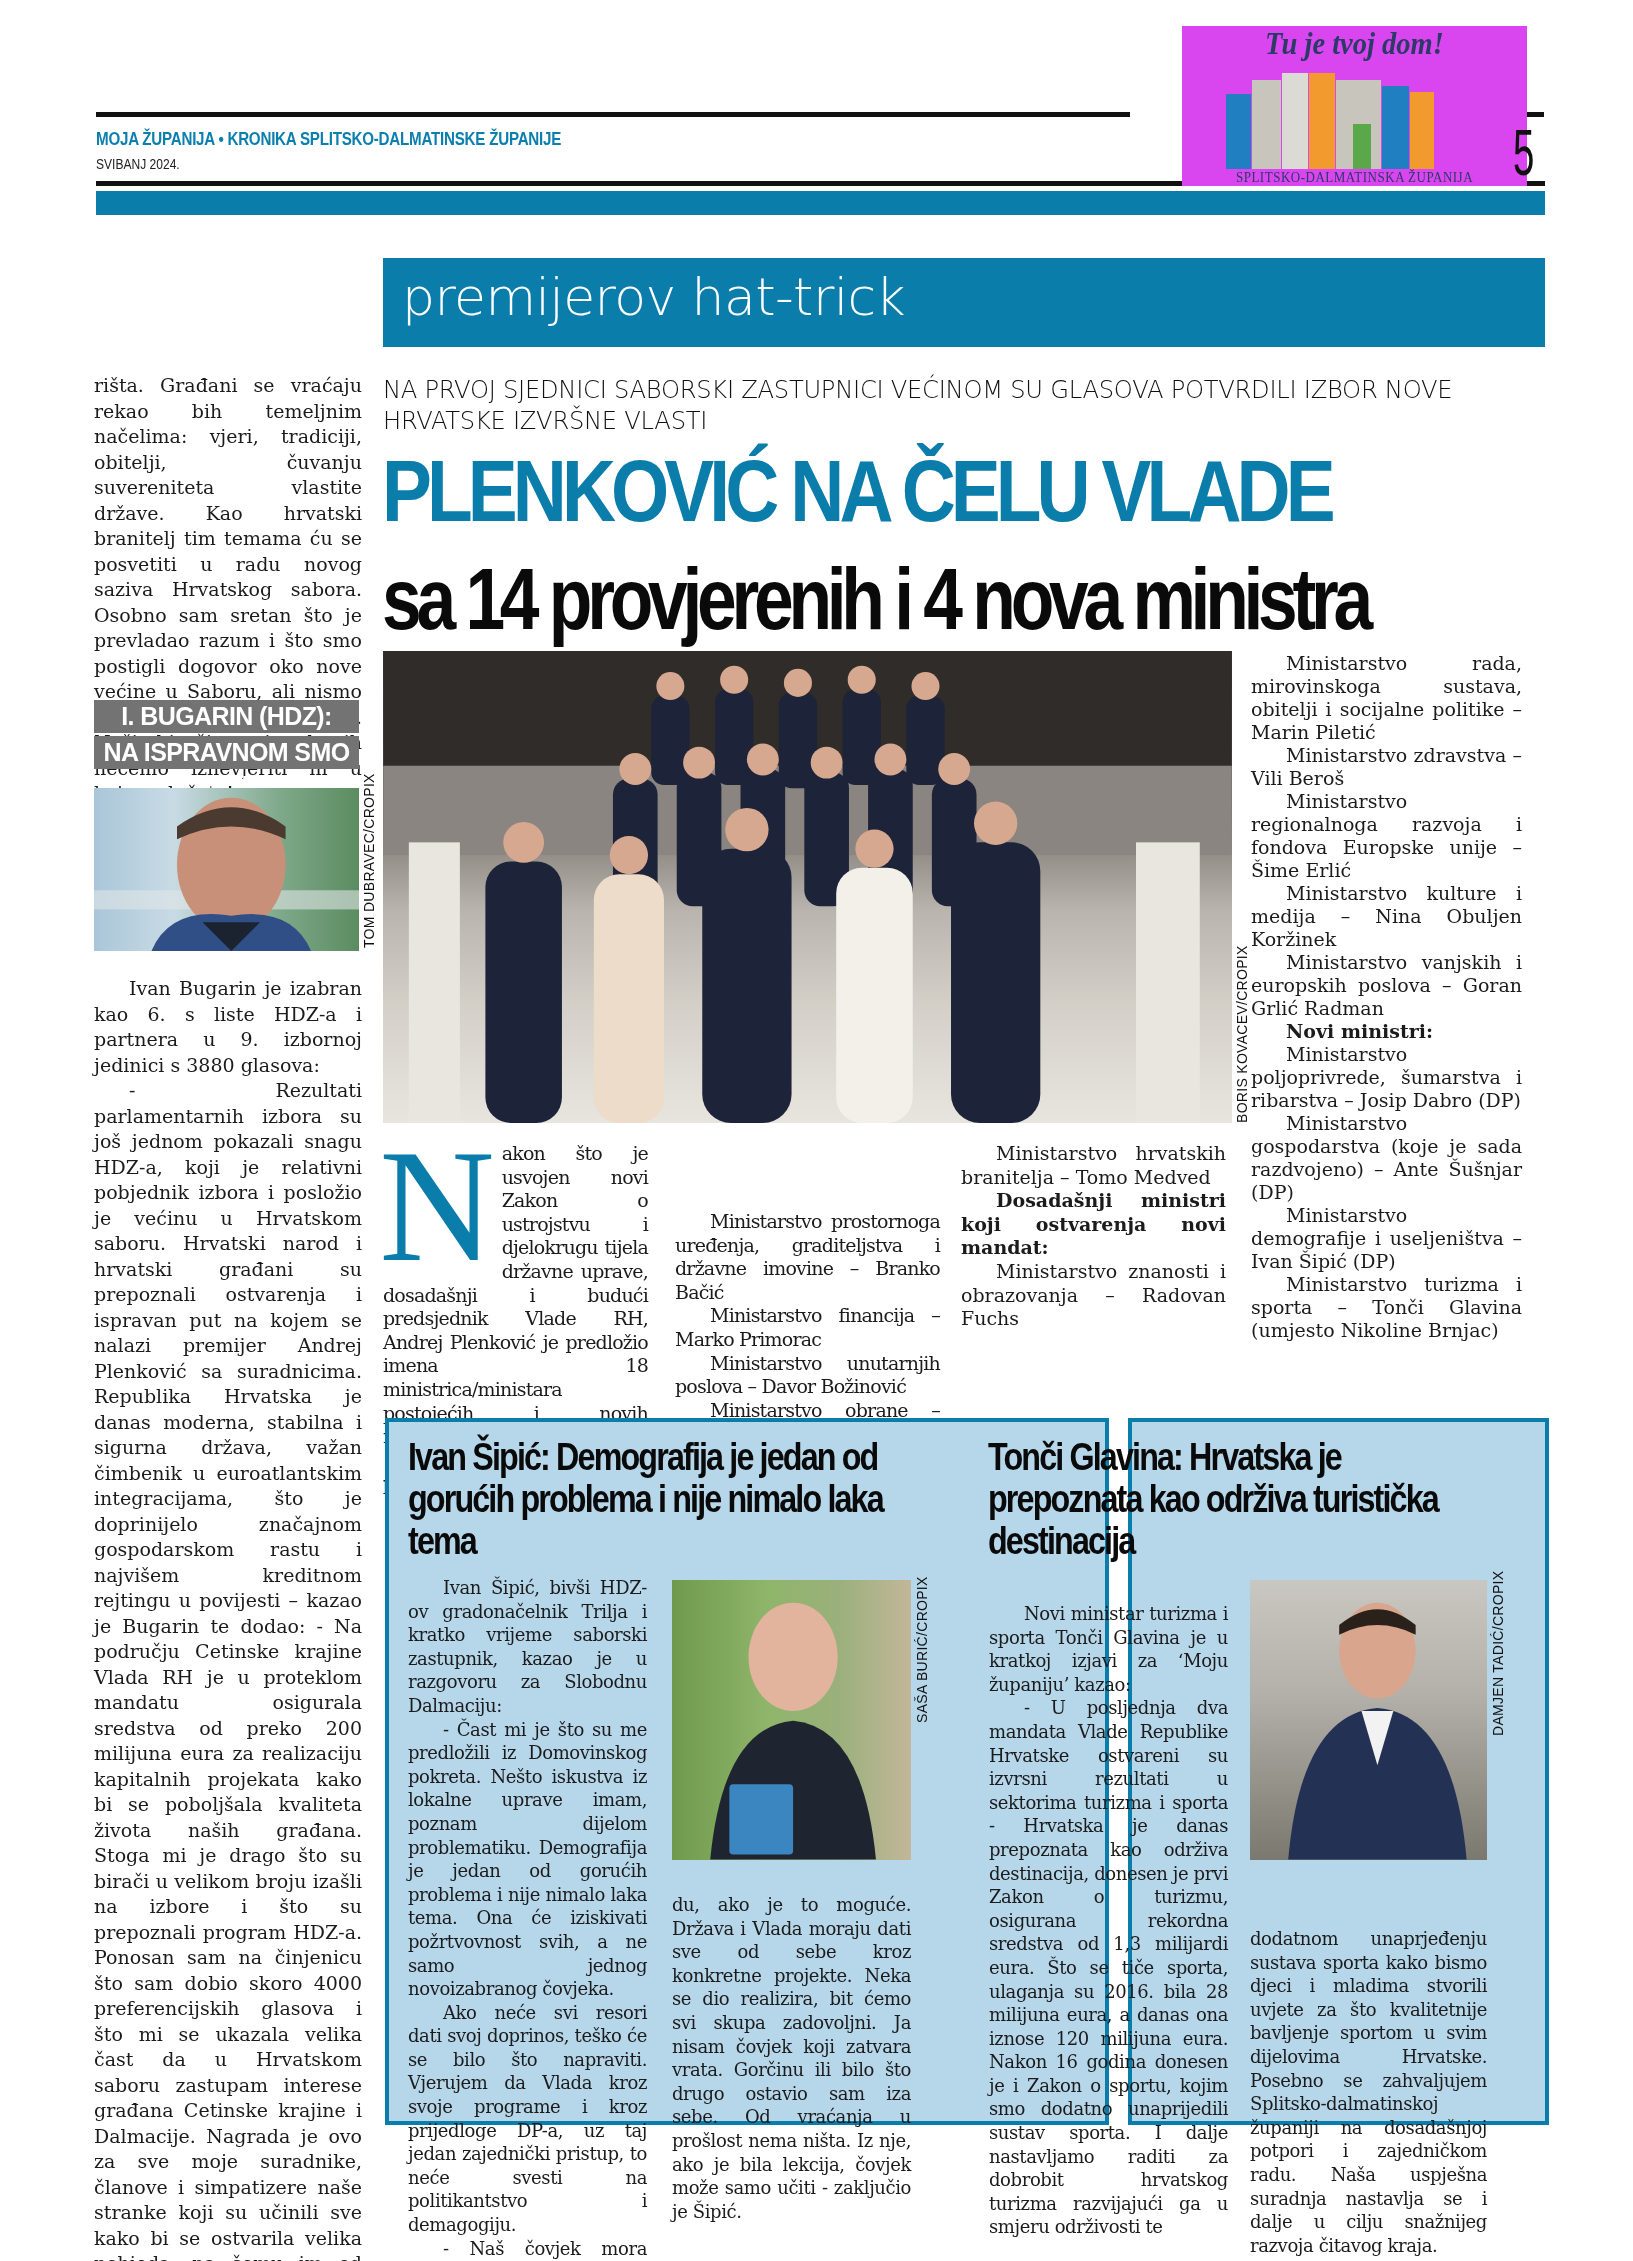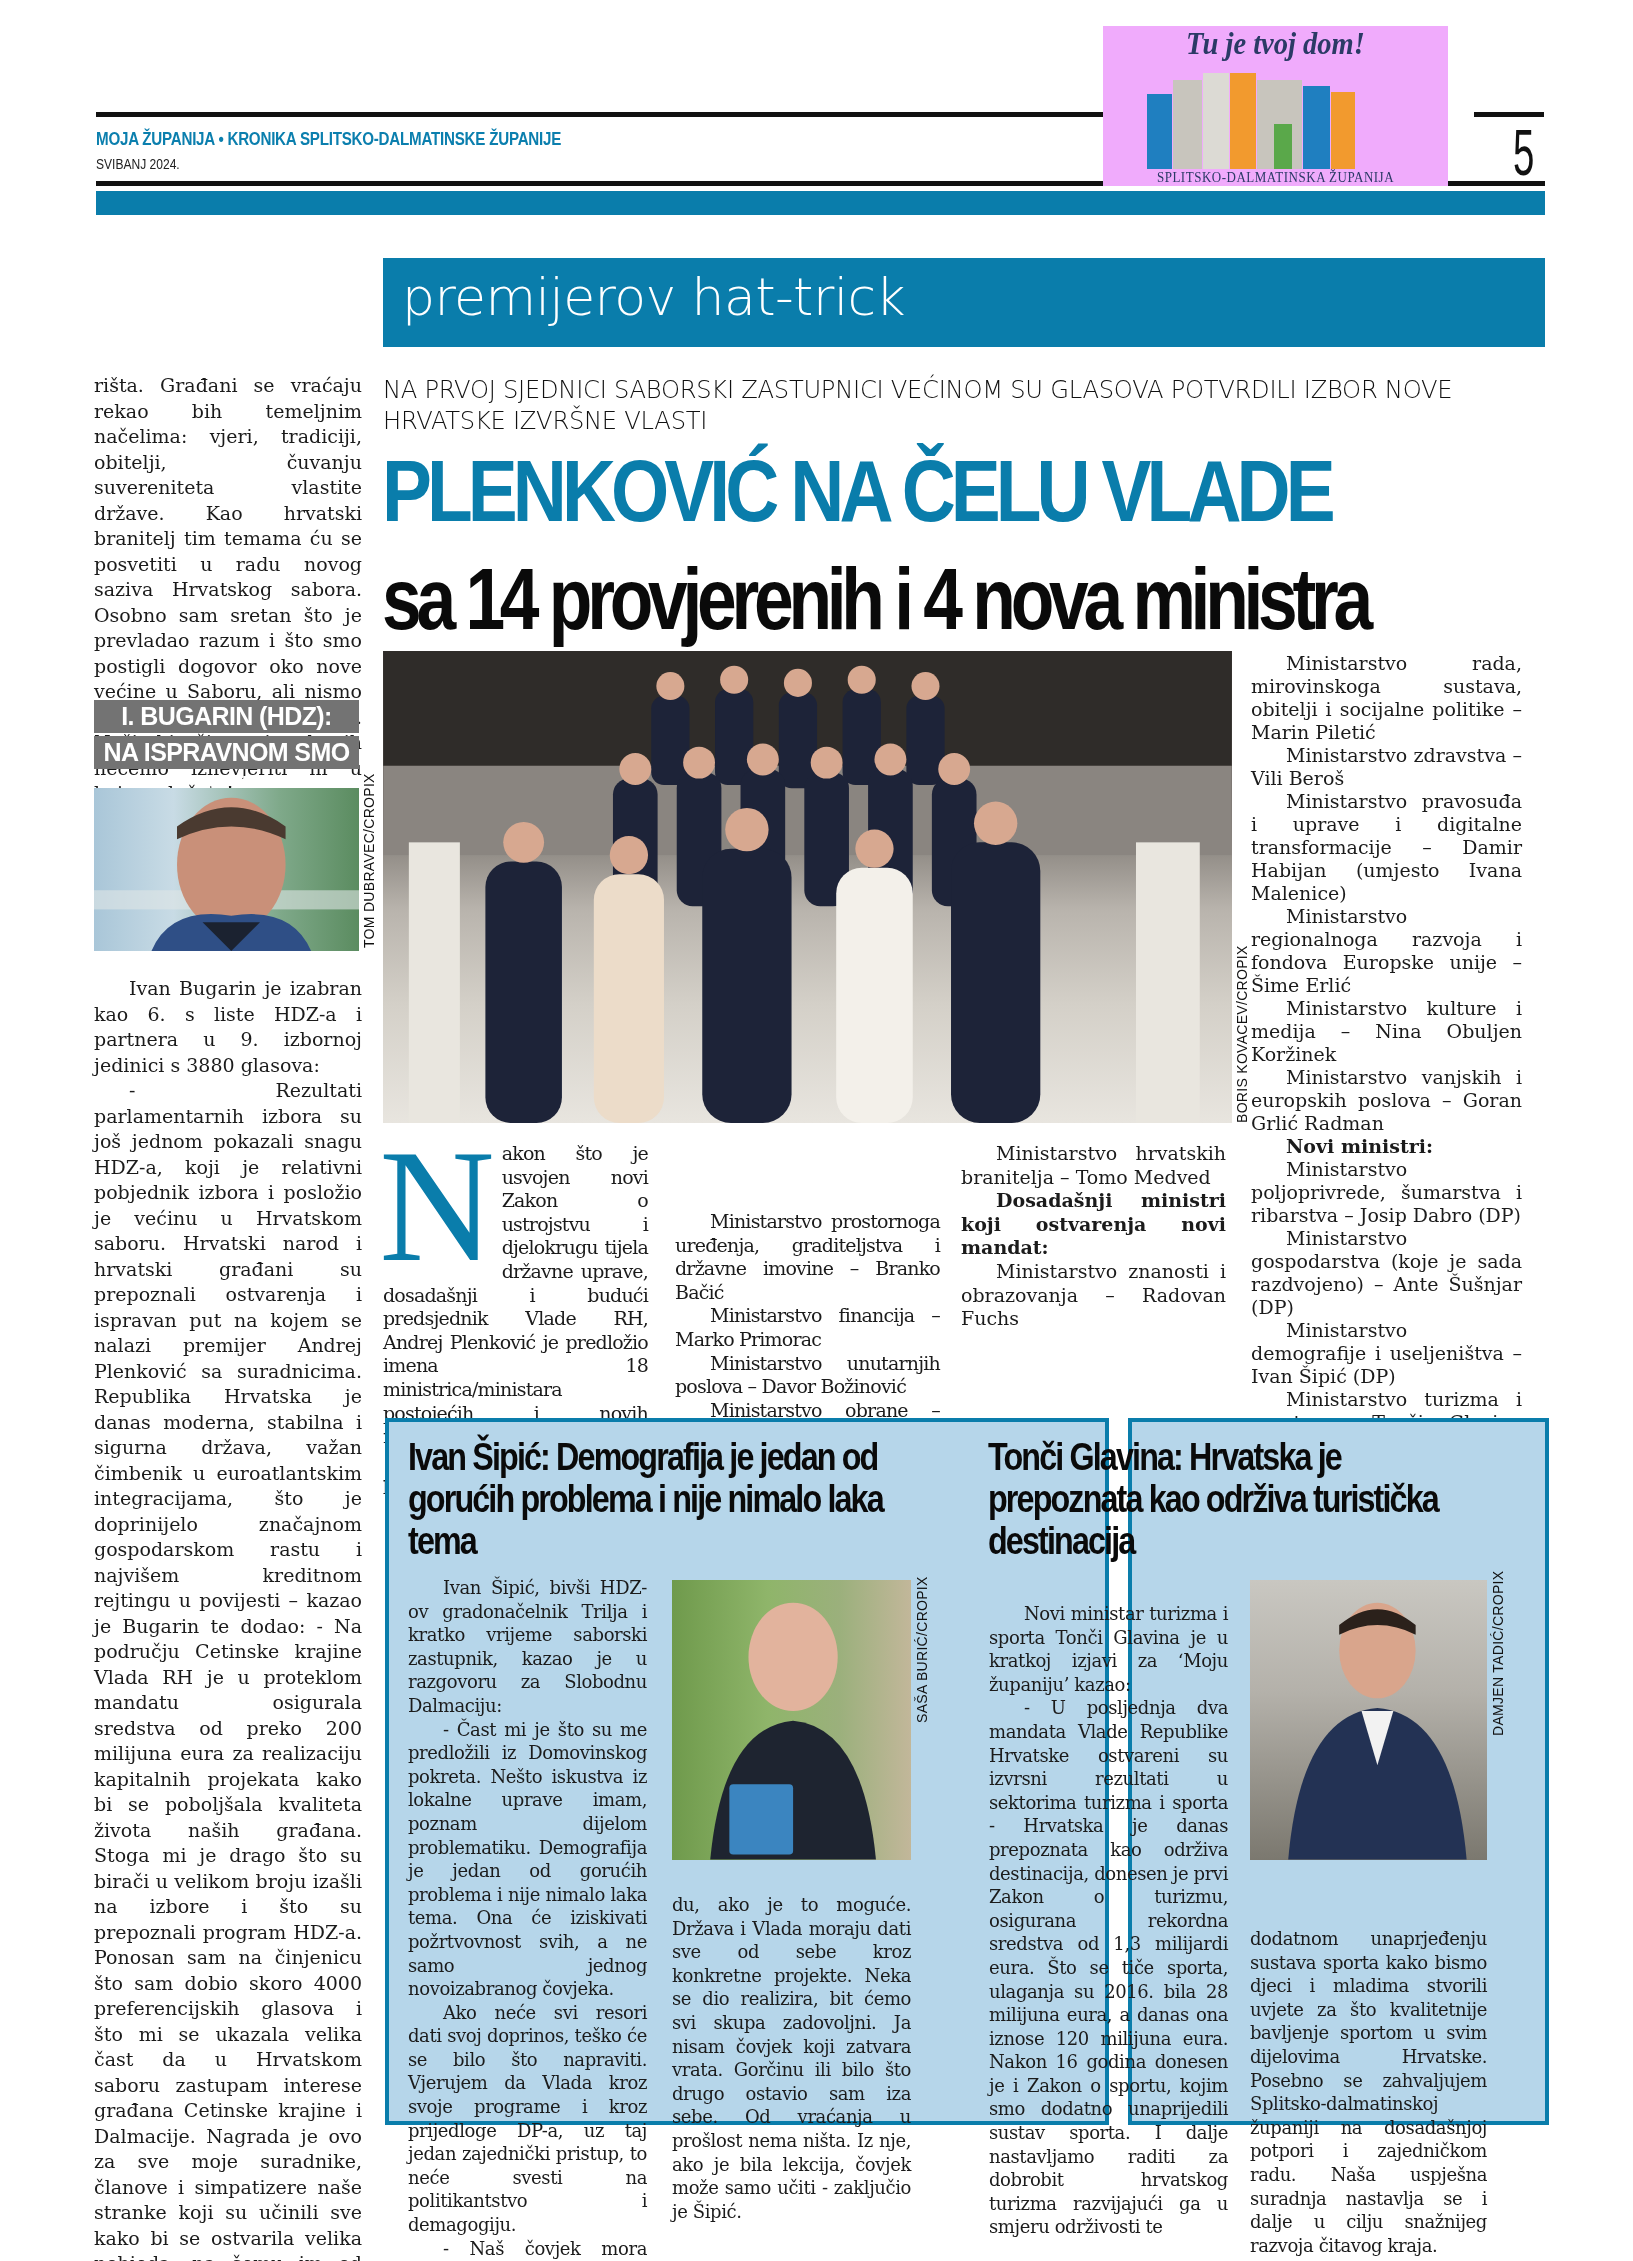--- a/index.html
+++ b/index.html
@@ -5,21 +5,21 @@
   * { box-sizing: border-box; margin: 0; padding: 0; }
   html, body { width: 1633px; height: 2261px; background: #ffffff; overflow: hidden; }
   body { position: relative; font-family: "DejaVu Serif", serif; color: #1a1a1a; }
 
   
   .hdr-rule { position: absolute; left: 96px; height: 4.5px; background: #111; }
   .hdr-title { position: absolute; left: 96px; top: 128px; font-family: "Liberation Sans", sans-serif; font-weight: bold; font-size: 18.5px; color: #0b7fae; letter-spacing: -0.3px; transform: scaleX(0.82); transform-origin: left; white-space: nowrap; }
   .hdr-date { position: absolute; left: 96px; top: 156px; font-family: "Liberation Sans", sans-serif; font-size: 14.7px; color: #222; transform: scaleX(0.82); transform-origin: left; white-space: nowrap; }
   .page-num { position: absolute; left: 1513px; top: 121px; font-family: "Liberation Sans", sans-serif; font-size: 64px; color: #111; transform: scaleX(0.6); transform-origin: left; line-height: 1; }
 
-  .logo { position: absolute; left: 1103px; top: 25.5px; width: 345px; height: 160px; background: #f0abfc; text-decoration: underline; }
+  .logo { position: absolute; left: 1182px; top: 25.5px; width: 345px; height: 160px; background: #d946ef; text-decoration: underline; }
   .logo-slogan { position: absolute; left: 0; right: 0; top: 0; text-align: center; font-family: "Liberation Serif", serif; font-style: italic; font-weight: bold; font-size: 31px; color: #2b3a66; transform: scaleX(0.92); }
   .logo-bars { position: absolute; left: 18px; top: 54px; width: 310px; height: 89px; }
   .logo-bar { position: absolute; bottom: 0; }
   .logo-name { position: absolute; left: 0; right: 0; top: 142px; text-align: center; font-family: "Liberation Serif", serif; font-size: 15.3px; color: #2b3a66; letter-spacing: 0.6px; transform: scaleX(0.85); }
 
   .blue-band { position: absolute; left: 96px; top: 191px; width: 1449px; height: 24px; background: #0a7dab; }
   .section-band { position: absolute; left: 383px; top: 258px; width: 1162px; height: 89px; background: #0a7dab; }
   .section-title { position: absolute; left: 402px; top: 267px; font-family: "DejaVu Sans", sans-serif; font-weight: 200; font-size: 52px; color: #fff; letter-spacing: -0.6px; white-space: nowrap; }
 
   
@@ -175,21 +175,20 @@
 
 <div class="art-col" style="left:961px; top:1142px;">
   <p>Ministarstvo hrvatskih branitelja – Tomo Medved</p>
   <p><b>Dosadašnji ministri koji ostvarenja novi mandat:</b></p>
   <p>Ministarstvo znanosti i obrazovanja – Radovan Fuchs</p>
 </div>
 
 <div class="art-col" style="left:1251px; top:652px; width:271px; line-height:23px;">
   <p>Ministarstvo rada, mirovinskoga sustava, obitelji i socijalne politike – Marin Piletić</p>
   <p>Ministarstvo zdravstva – Vili Beroš</p>
-  <p>Ministarstvo pravosuđa i uprave i digitalne transformacije – Damir Habijan (umjesto Ivana Malenice)</p>
   <p>Ministarstvo regionalnoga razvoja i fondova Europske unije – Šime Erlić</p>
   <p>Ministarstvo kulture i medija – Nina Obuljen Koržinek</p>
   <p>Ministarstvo vanjskih i europskih poslova – Goran Grlić Radman</p>
   <p><b>Novi ministri:</b></p>
   <p>Ministarstvo poljoprivrede, šumarstva i ribarstva – Josip Dabro (DP)</p>
   <p>Ministarstvo gospodarstva (koje je sada razdvojeno) – Ante Šušnjar (DP)</p>
   <p>Ministarstvo demografije i useljeništva – Ivan Šipić (DP)</p>
   <p>Ministarstvo turizma i sporta – Tonči Glavina (umjesto Nikoline Brnjac)</p>
 </div>
 

